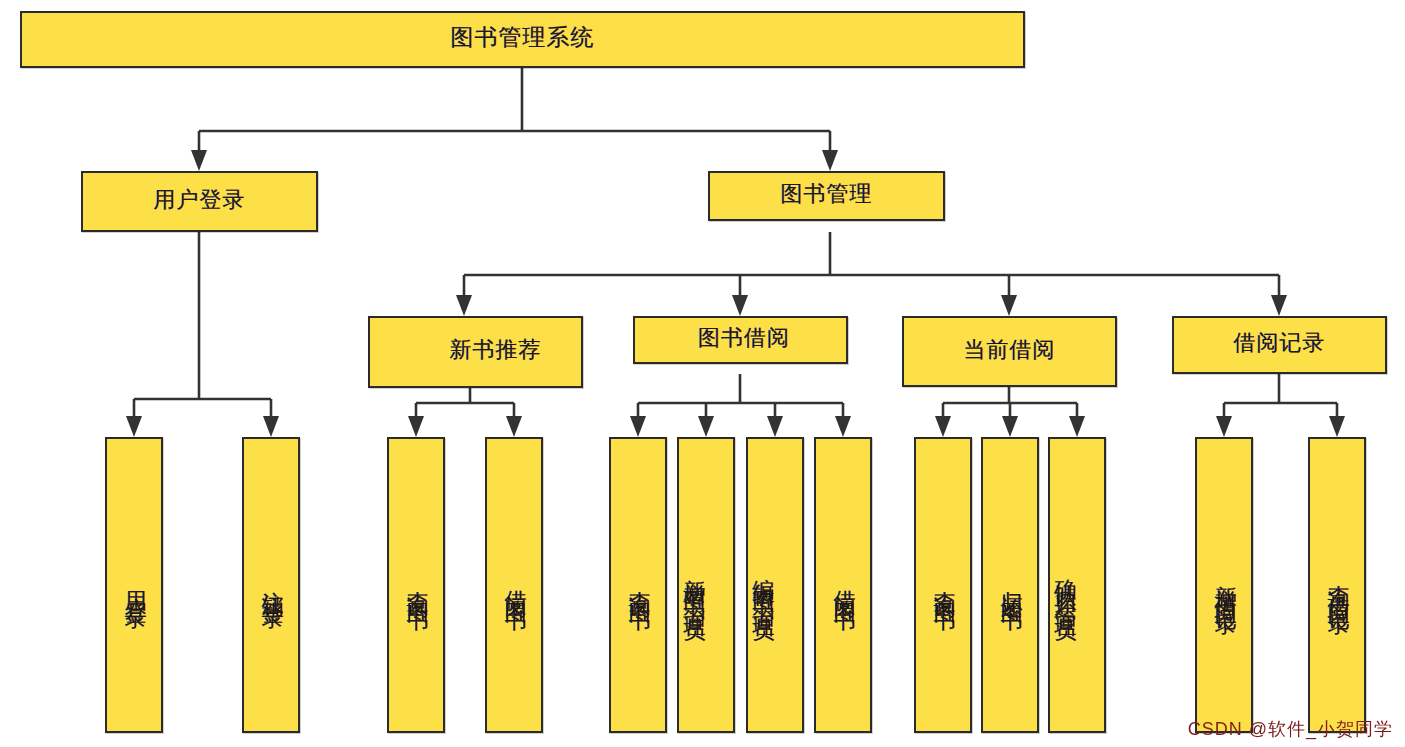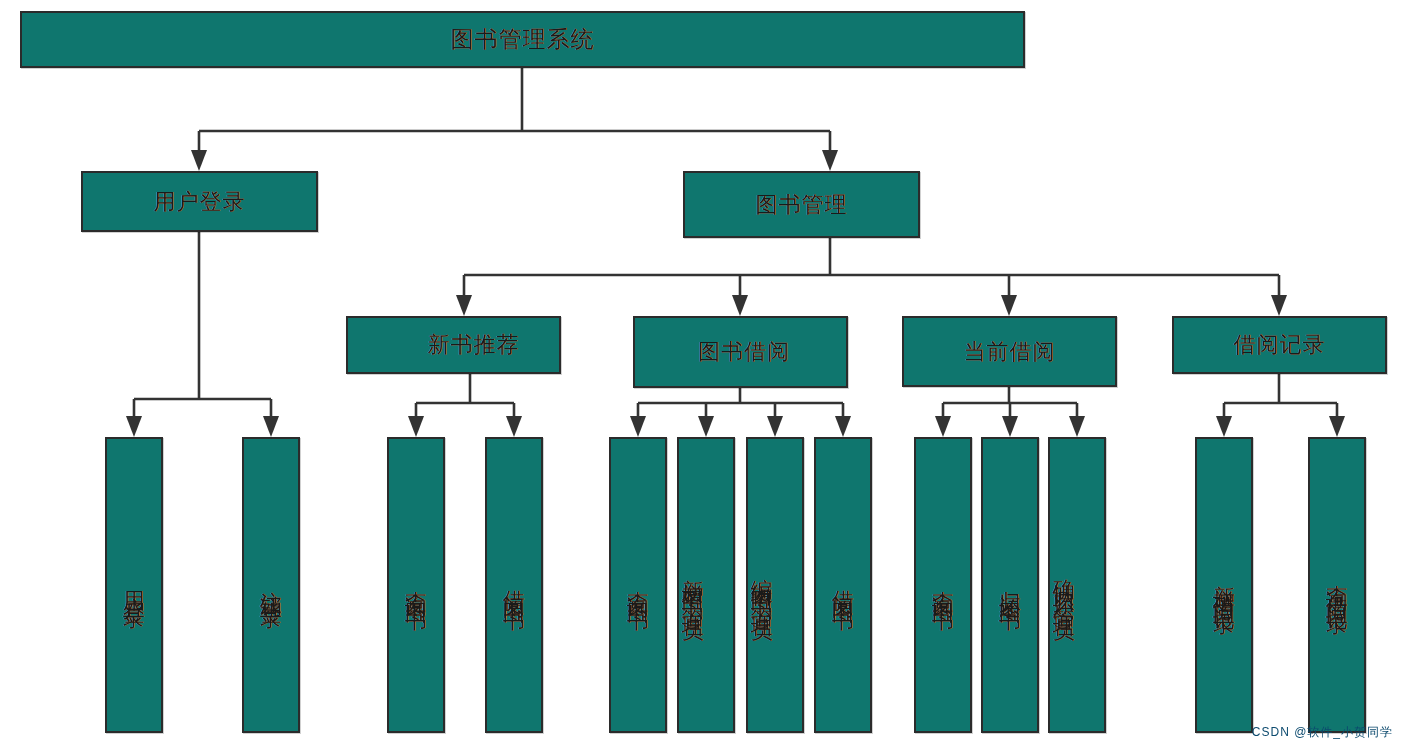--- a/index.html
+++ b/index.html
@@ -26,26 +26,27 @@
     stroke:#333333;
     stroke-width:2.6;
     fill:none;
   }
   #wires polygon{ fill:#333333; }
 
   
   .node{
     position:absolute;
     box-sizing:border-box;
-    background:#0f766e;
+    background:#fde047;
     border:2.4px solid #2b2b2b;
     display:flex;
     align-items:center;
     justify-content:center;
     box-shadow:1px 1px 0 rgba(0,0,0,.18);
+    font-family:Liberation Mono, monospace;
   }
   .node .label{
     font-size:22px;
     line-height:1.15;
     letter-spacing:1px;
     color:#1a1a1a;
     white-space:nowrap;
     text-shadow:0.6px 0 #e0792f, -0.5px 0 #4f9fe0;
   }
   
@@ -70,22 +71,22 @@
   .node.vertical.mid{
     justify-content:center;
     padding-top:0;
   }
 
   
   #watermark{
     position:absolute;
     right:12px;
     bottom:6px;
-    font-size:12px;
-    color:#0c4a6e;
+    font-size:18px;
+    color:#7f1d1d;
     letter-spacing:1px;
     white-space:nowrap;
     user-select:none;
   }
 </style>
 </head>
 <body>
 
 <div id="canvas">
 
@@ -154,28 +155,28 @@
     <polygon points="1329,416 1345,416 1337,437"></polygon>
   </svg>
 
   <div class="node root" style="left:20px;top:11px;width:1005px;height:57px;">
     <span class="label">图书管理系统</span>
   </div>
 
   <div class="node" style="left:81px;top:171px;width:237px;height:61px;">
     <span class="label">用户登录</span>
   </div>
-  <div class="node" style="left:683px;top:171px;width:237px;height:67px;">
+  <div class="node" style="left:708px;top:171px;width:237px;height:50px;">
     <span class="label">图书管理</span>
   </div>
 
-  <div class="node" style="left:346px;top:316px;width:215px;height:58px;padding-left:40px;">
+  <div class="node" style="left:368px;top:316px;width:215px;height:72px;padding-left:40px;">
     <span class="label">新书推荐</span>
   </div>
-  <div class="node" style="left:633px;top:316px;width:215px;height:72px;padding-left:7px;">
+  <div class="node" style="left:633px;top:316px;width:215px;height:48px;padding-left:7px;">
     <span class="label">图书借阅</span>
   </div>
   <div class="node" style="left:902px;top:316px;width:215px;height:71px;">
     <span class="label">当前借阅</span>
   </div>
   <div class="node" style="left:1172px;top:316px;width:215px;height:58px;text-align:right;">
     <span class="label">借阅记录</span>
   </div>
 
   <div class="node vertical mid" style="left:105px;top:437px;width:58px;height:296px;">

